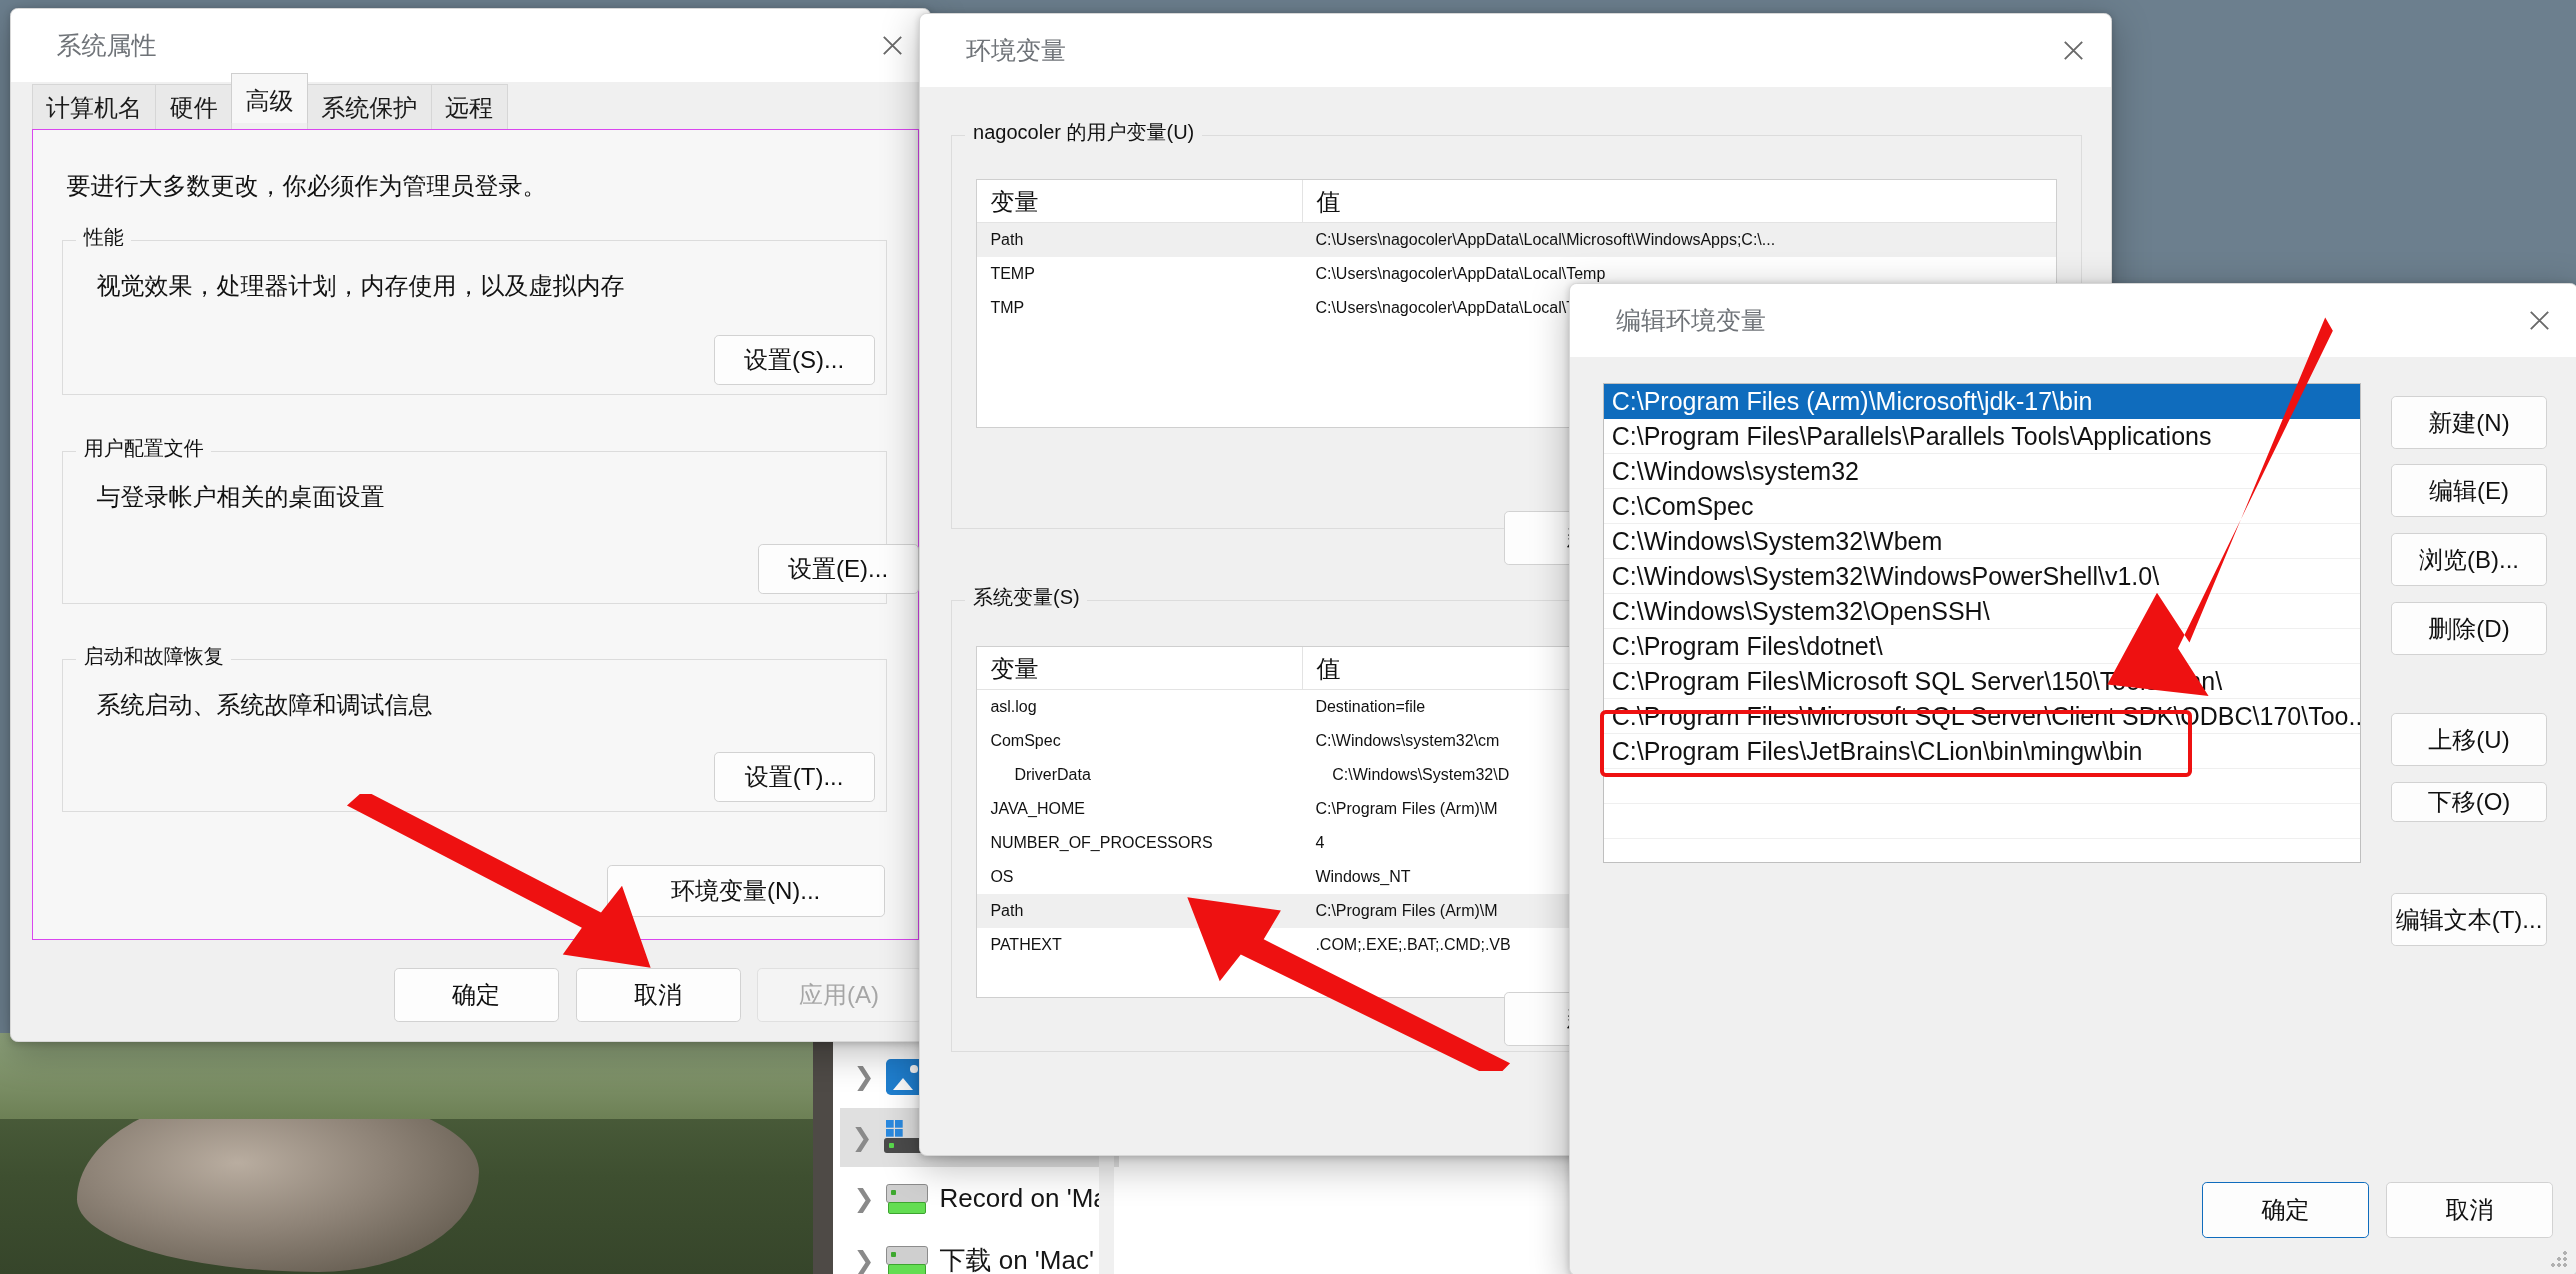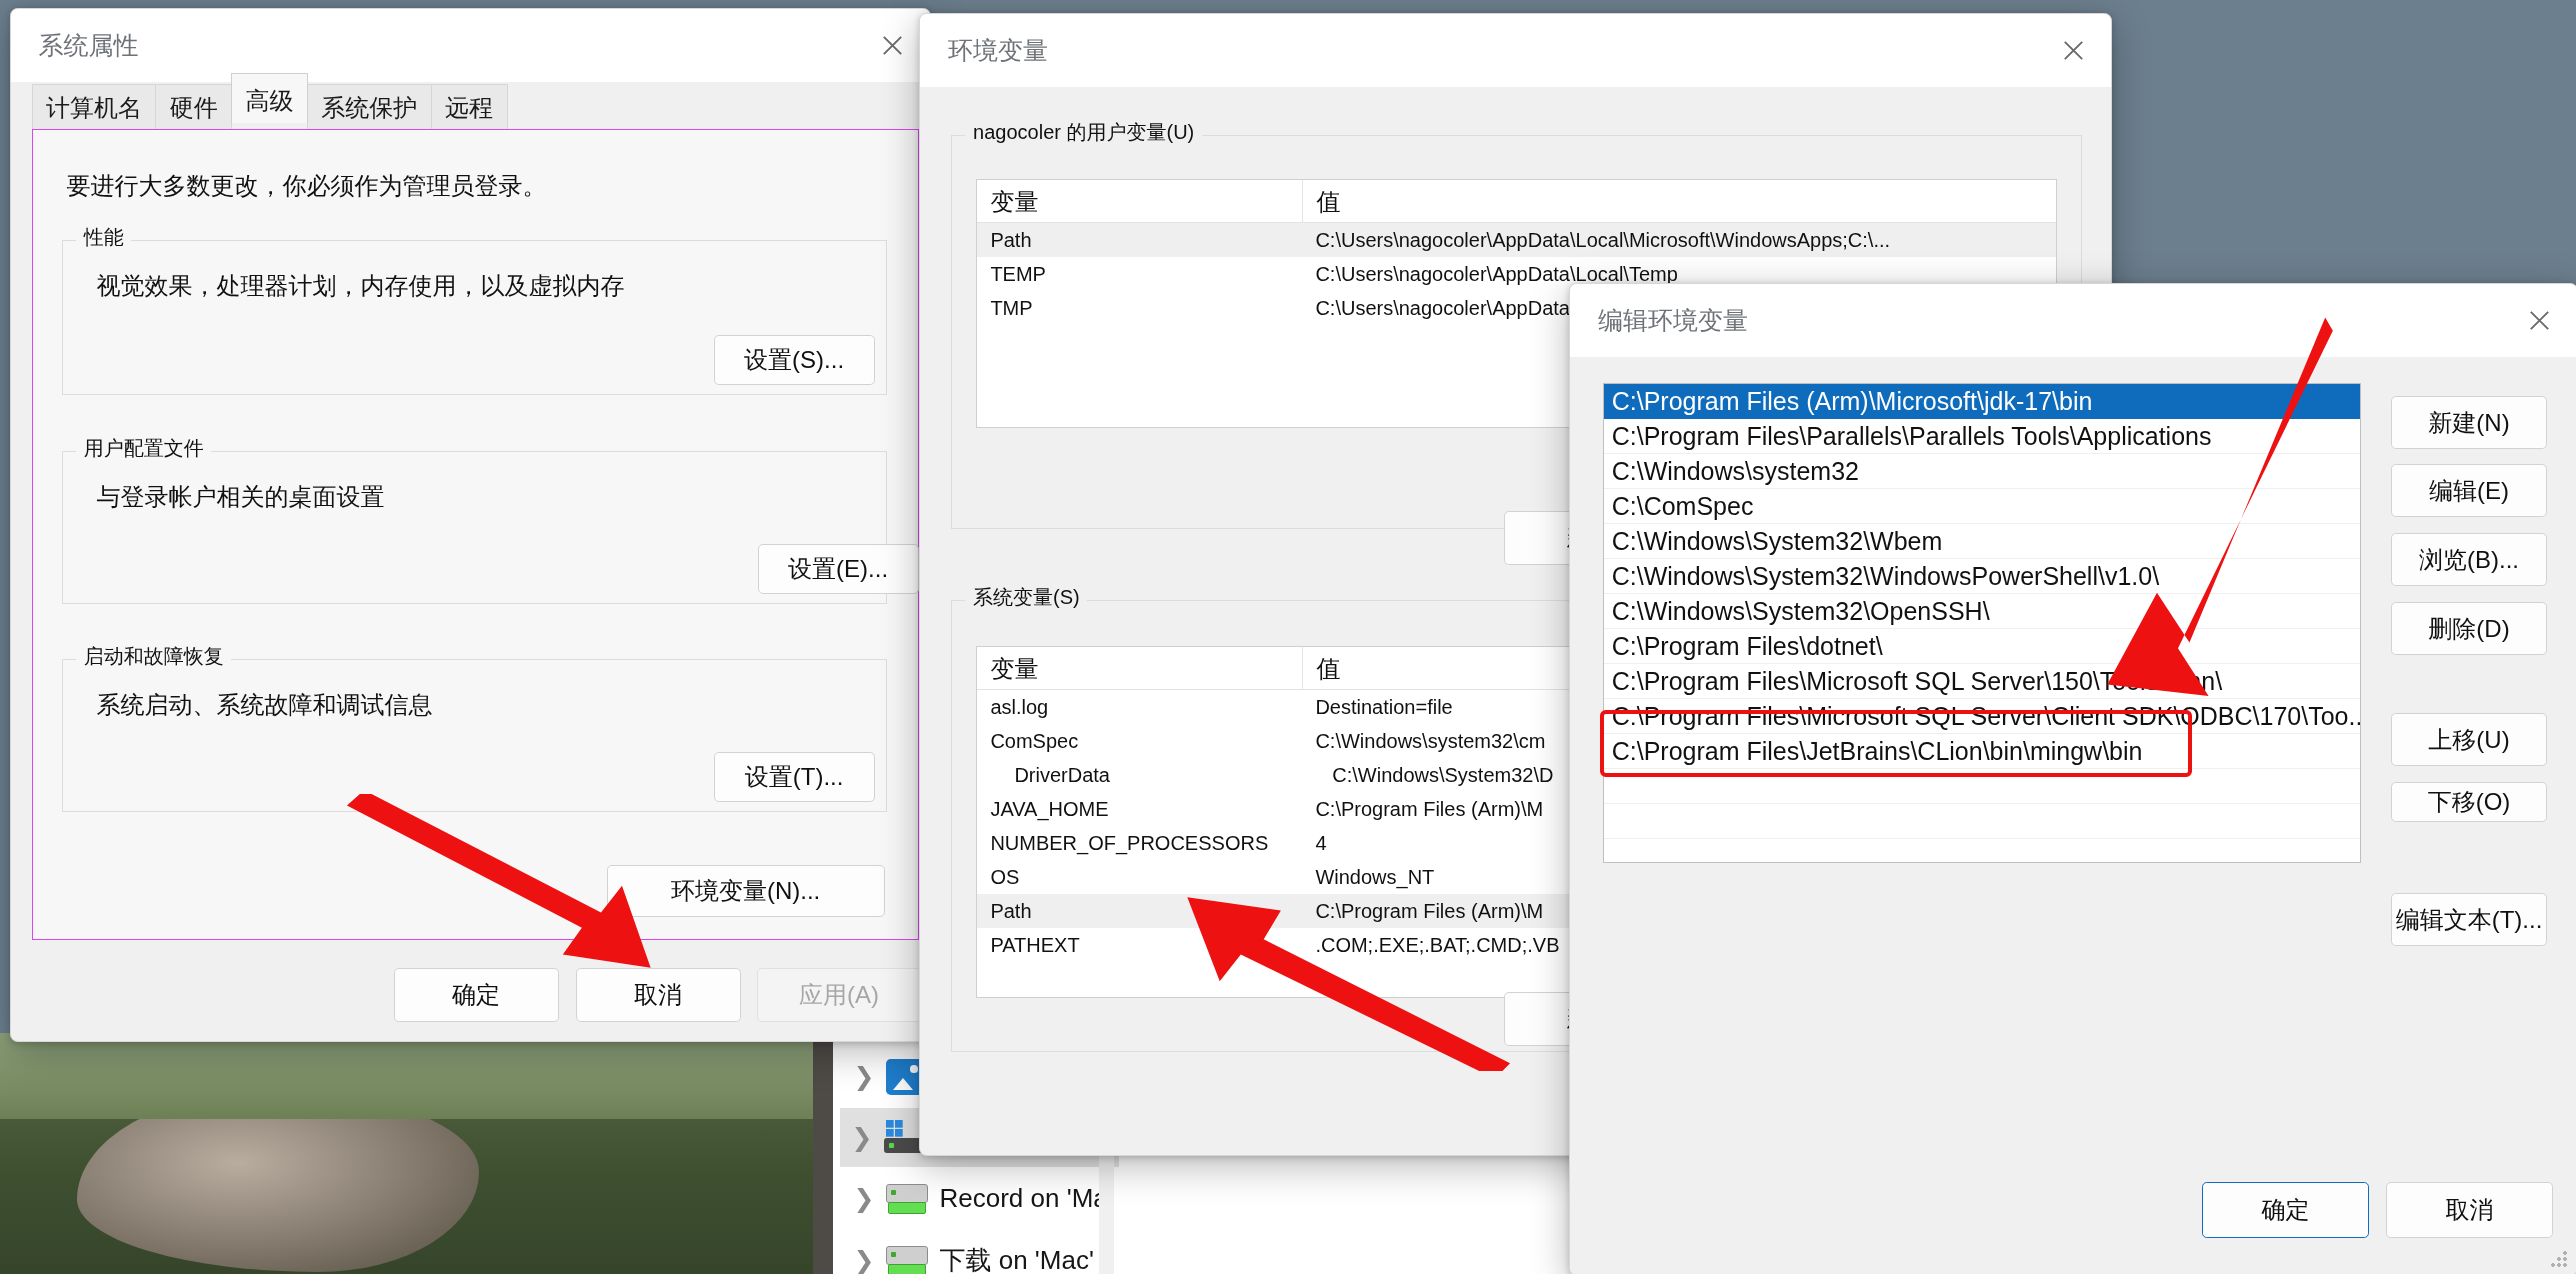--- a/index.html
+++ b/index.html
@@ -130,21 +130,21 @@
     overflow: hidden;
   }
   .win-title {
     height: 73px;
     background: #ffffff;
     display: flex;
     align-items: center;
     position: relative;
   }
   .win-title .txt {
-    margin-left: 28px;
+    margin-left: 46px;
     font-size: 25px;
     color: #6f7378;
   }
   .win-close {
     position: absolute;
     right: 0; top: 0;
     width: 75px; height: 73px;
     display: flex; align-items: center; justify-content: center;
     color: #6a6a6a;
     font-size: 29px;
@@ -234,21 +234,21 @@
   .lv-head .c{
     font-size:24px; color:#111;
     padding:5.7px 0 0 13.4px;
     box-sizing:border-box;
   }
   .lv-head .c + .c{ border-left:1px solid #e3e3e3; }
   .lv-row{
     display:flex;
     height:34px;
     align-items:center;
-    font-size:20px;
+    font-size:16px;
     color:#111;
     justify-content:space-between;
   }
   .lv-row.sel{ background:#efefef; }
   .lv-row .c{
     padding-left:13.4px;
     box-sizing:border-box;
     white-space:nowrap;
     overflow:hidden;
   }

